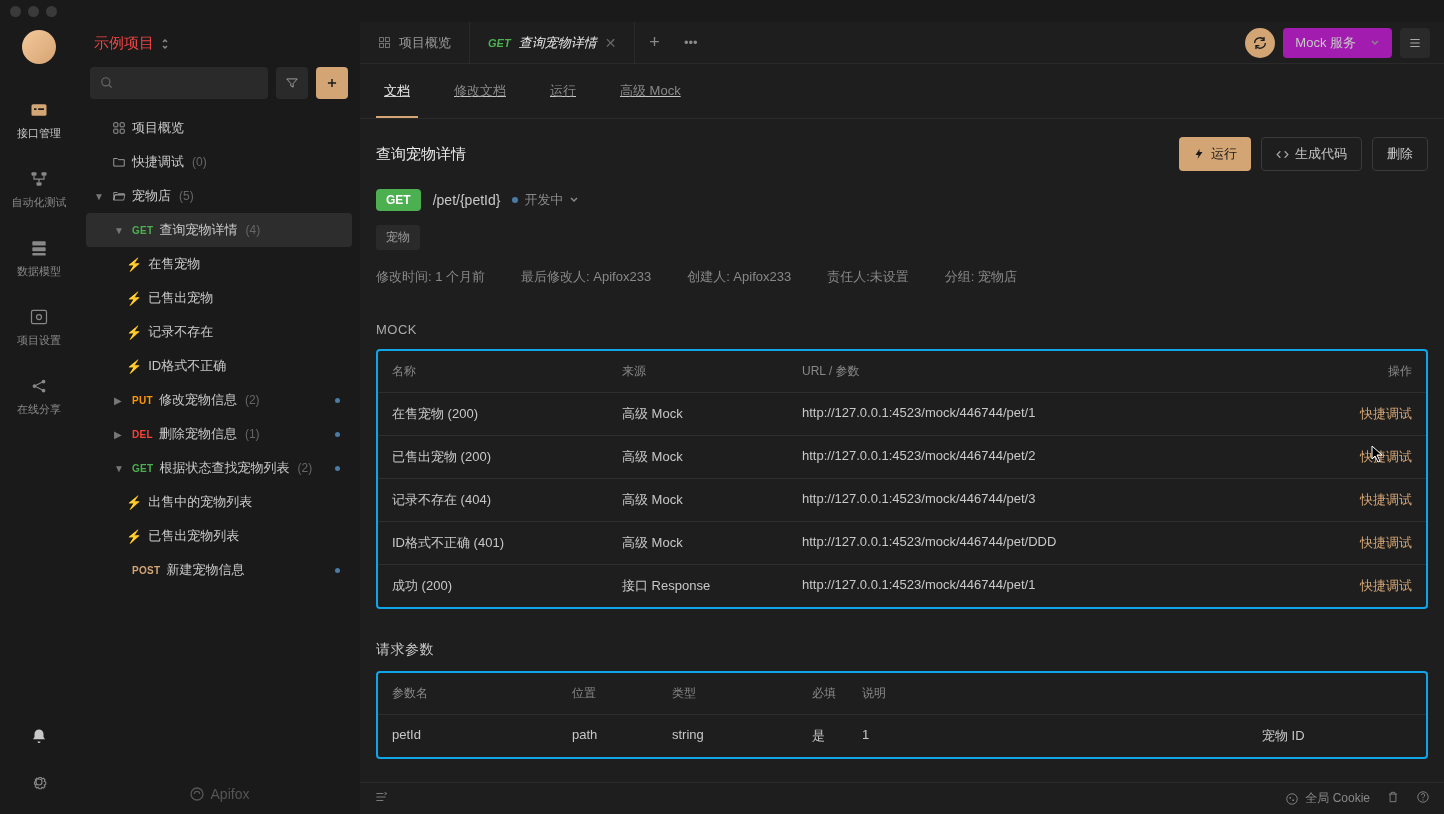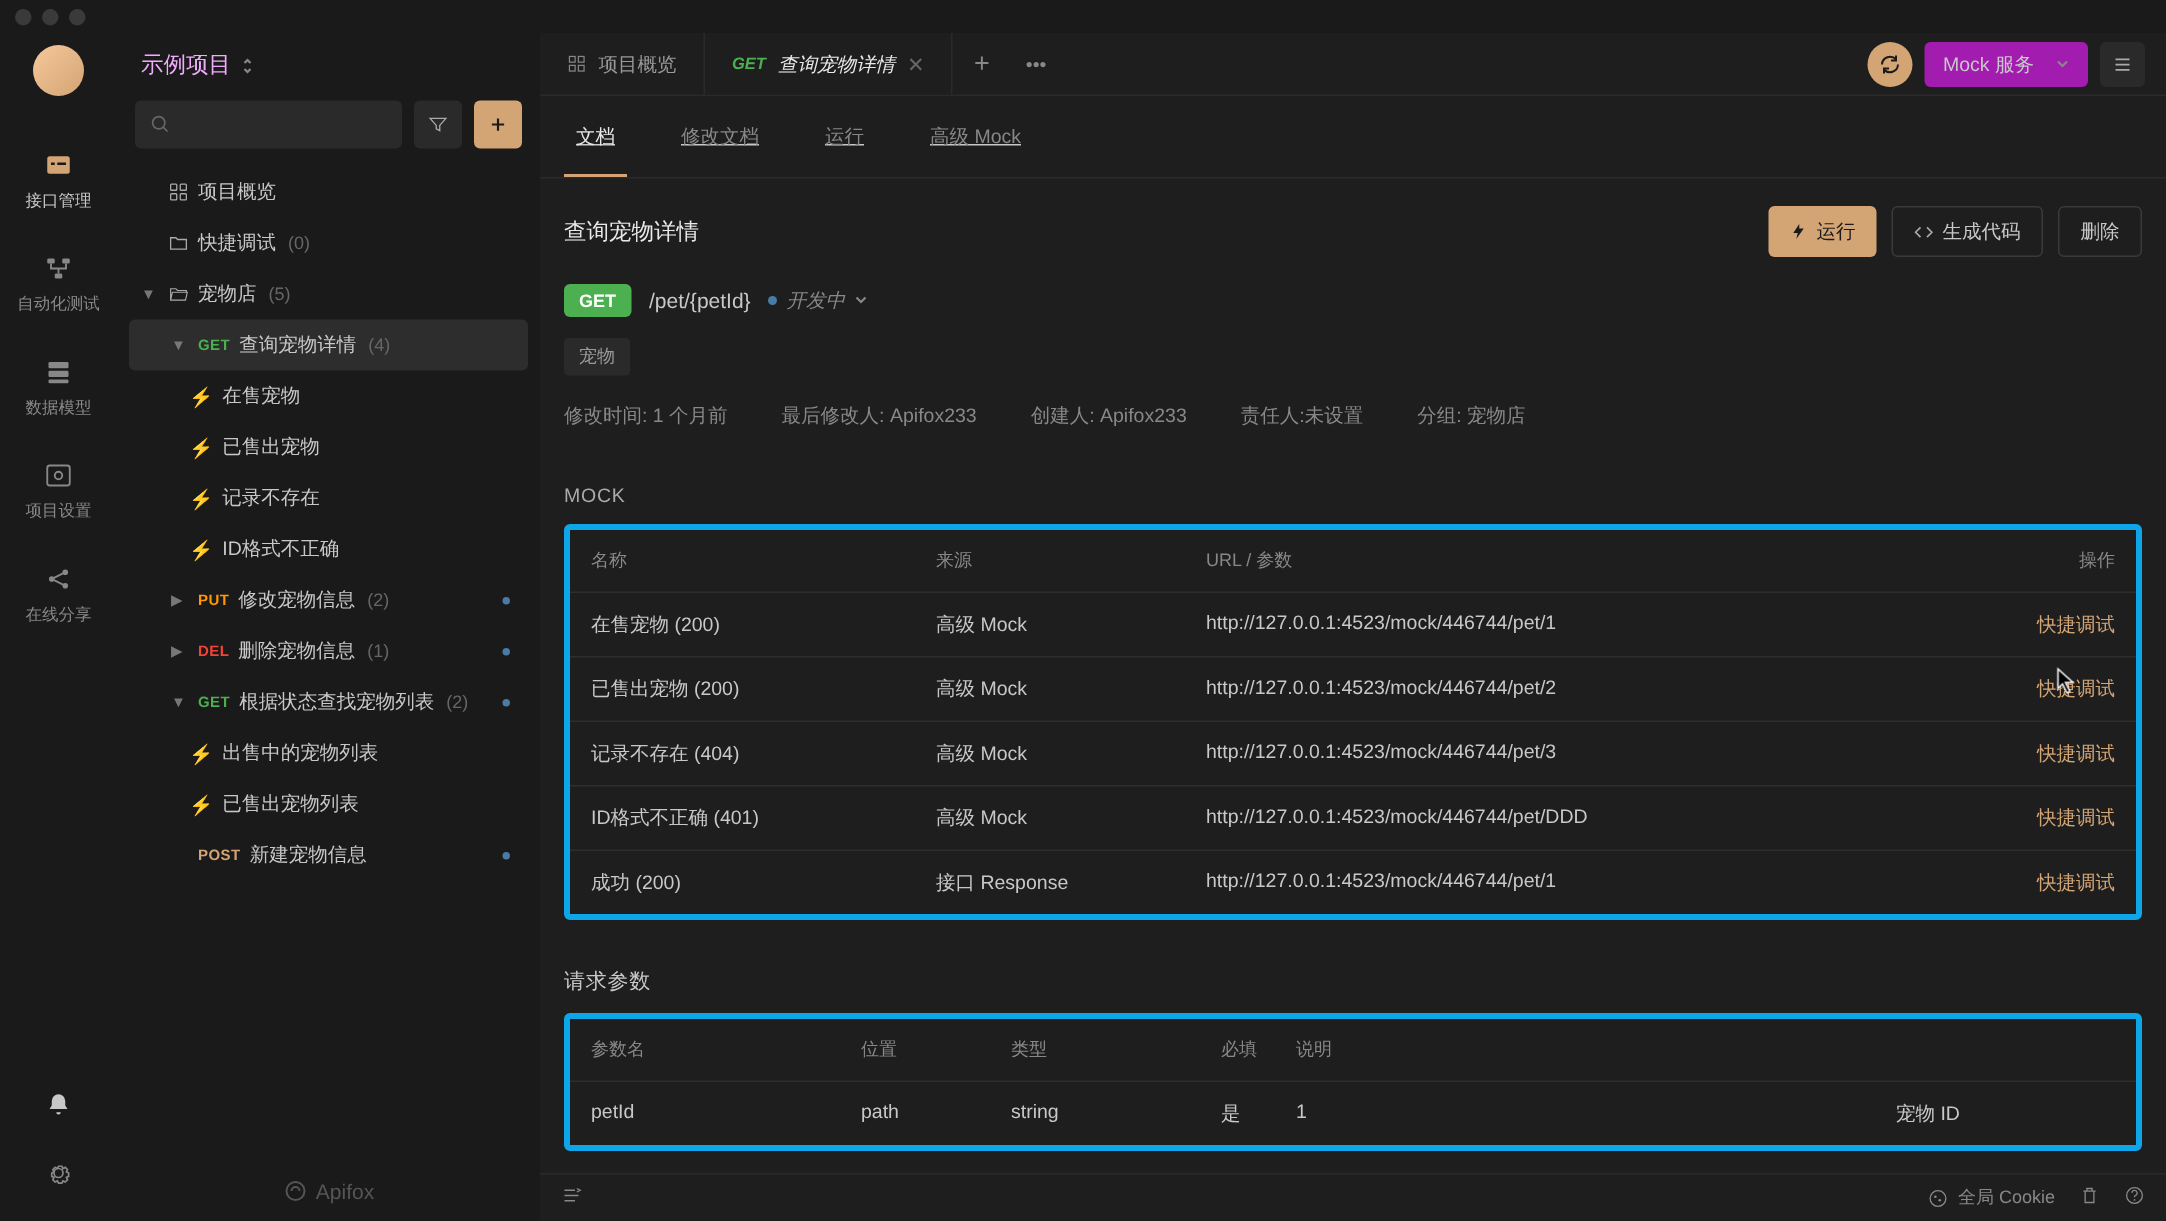--- a/index.html
+++ b/index.html
@@ -17,21 +17,21 @@
     .nav-icon-item { display: flex; flex-direction: column; align-items: center; gap: 6px; cursor: pointer; color: #888; }
     .nav-icon-item.active { color: #d4a574; }
     .nav-icon-box { width: 20px; height: 20px; display: flex; align-items: center; justify-content: center; }
     .nav-icon-item.active .nav-icon-box svg { fill: #d4a574; }
     .nav-icon-label { font-size: 11px; color: #888; }
     .nav-icon-item.active .nav-icon-label { color: #c8c8c8; }
     .icon-sidebar-bottom { margin-top: auto; display: flex; flex-direction: column; gap: 24px; padding-bottom: 20px; align-items: center; }
     
     
     .tree-panel { width: 282px; display: flex; flex-direction: column; padding: 0 8px; }
-    .project-header { display: flex; align-items: center; padding: 12px 8px 14px; font-size: 15px; font-weight: 500; color: #f0abfc; gap: 6px; cursor: pointer; }
+    .project-header { display: flex; align-items: center; padding: 12px 8px 14px; font-size: 15px; font-weight: 500; color: #ef4444; gap: 6px; cursor: pointer; }
     .search-row { display: flex; gap: 8px; margin-bottom: 12px; padding: 0 4px; }
     .search-box { flex: 1; background: #2a2a2a; border-radius: 4px; height: 32px; display: flex; align-items: center; padding: 0 10px; color: #666; }
     .icon-btn { width: 32px; height: 32px; background: #2a2a2a; border-radius: 4px; display: flex; align-items: center; justify-content: center; cursor: pointer; }
     .icon-btn.primary { background: #d4a574; color: #1a1a1a; }
     
     .tree { flex: 1; overflow-y: auto; }
     .tree-item { display: flex; align-items: center; height: 34px; padding: 0 8px; border-radius: 4px; cursor: pointer; gap: 6px; position: relative; }
     .tree-item.active { background: #2d2d2d; }
     .tree-item.child { padding-left: 28px; }
     .tree-item.grandchild { padding-left: 40px; }
@@ -72,30 +72,30 @@
     .title-row { display: flex; align-items: center; margin-bottom: 18px; }
     .page-title { font-size: 15px; color: #e8e8e8; }
     .title-actions { margin-left: auto; display: flex; gap: 10px; }
     .btn { padding: 7px 14px; border-radius: 4px; cursor: pointer; display: flex; align-items: center; gap: 6px; font-size: 13px; }
     .btn.primary { background: #d4a574; color: #1a1a1a; }
     .btn.outline { border: 1px solid #3a3a3a; color: #c8c8c8; }
     
     .endpoint-row { display: flex; align-items: center; gap: 12px; margin-bottom: 14px; }
     .method-badge { background: #4caf50; color: #fff; padding: 4px 10px; border-radius: 4px; font-size: 12px; font-weight: 600; }
     .endpoint-path { color: #c8c8c8; font-size: 14px; }
-    .status-pill { display: flex; align-items: center; gap: 6px; color: #888; cursor: pointer; font-style: italic; }
+    .status-pill { display: flex; align-items: center; gap: 6px; color: #888; cursor: pointer; }
     .status-dot { width: 6px; height: 6px; border-radius: 50%; background: #4a7ba6; }
     
     .tag-chip { display: inline-block; background: #2a2a2a; padding: 4px 10px; border-radius: 3px; font-size: 12px; color: #999; margin-bottom: 18px; }
     
     .meta-row { display: flex; gap: 36px; color: #888; font-size: 13px; margin-bottom: 36px; }
     
     .section-title { font-size: 13px; color: #aaa; margin-bottom: 12px; letter-spacing: 0.5px; }
     
-    .table { border: 4px solid #0ea5e9; border-radius: 4px; margin-bottom: 32px; }
+    .table { border: 2px solid #0ea5e9; border-radius: 4px; margin-bottom: 32px; }
     .table-header, .table-row { display: flex; padding: 12px 14px; border-bottom: 1px solid #2e2e2e; }
     .table-row:last-child { border-bottom: none; }
     .table-header { color: #888; font-size: 12px; }
     .table-row { color: #c8c8c8; font-size: 13px; justify-content: center; }
     .col-name { flex: 0 0 230px; }
     .col-source { flex: 0 0 180px; }
     .col-url { flex: 1; }
     .col-action { flex: 0 0 70px; text-align: right; }
     .link-btn { color: #d4a574; cursor: pointer; }
     

